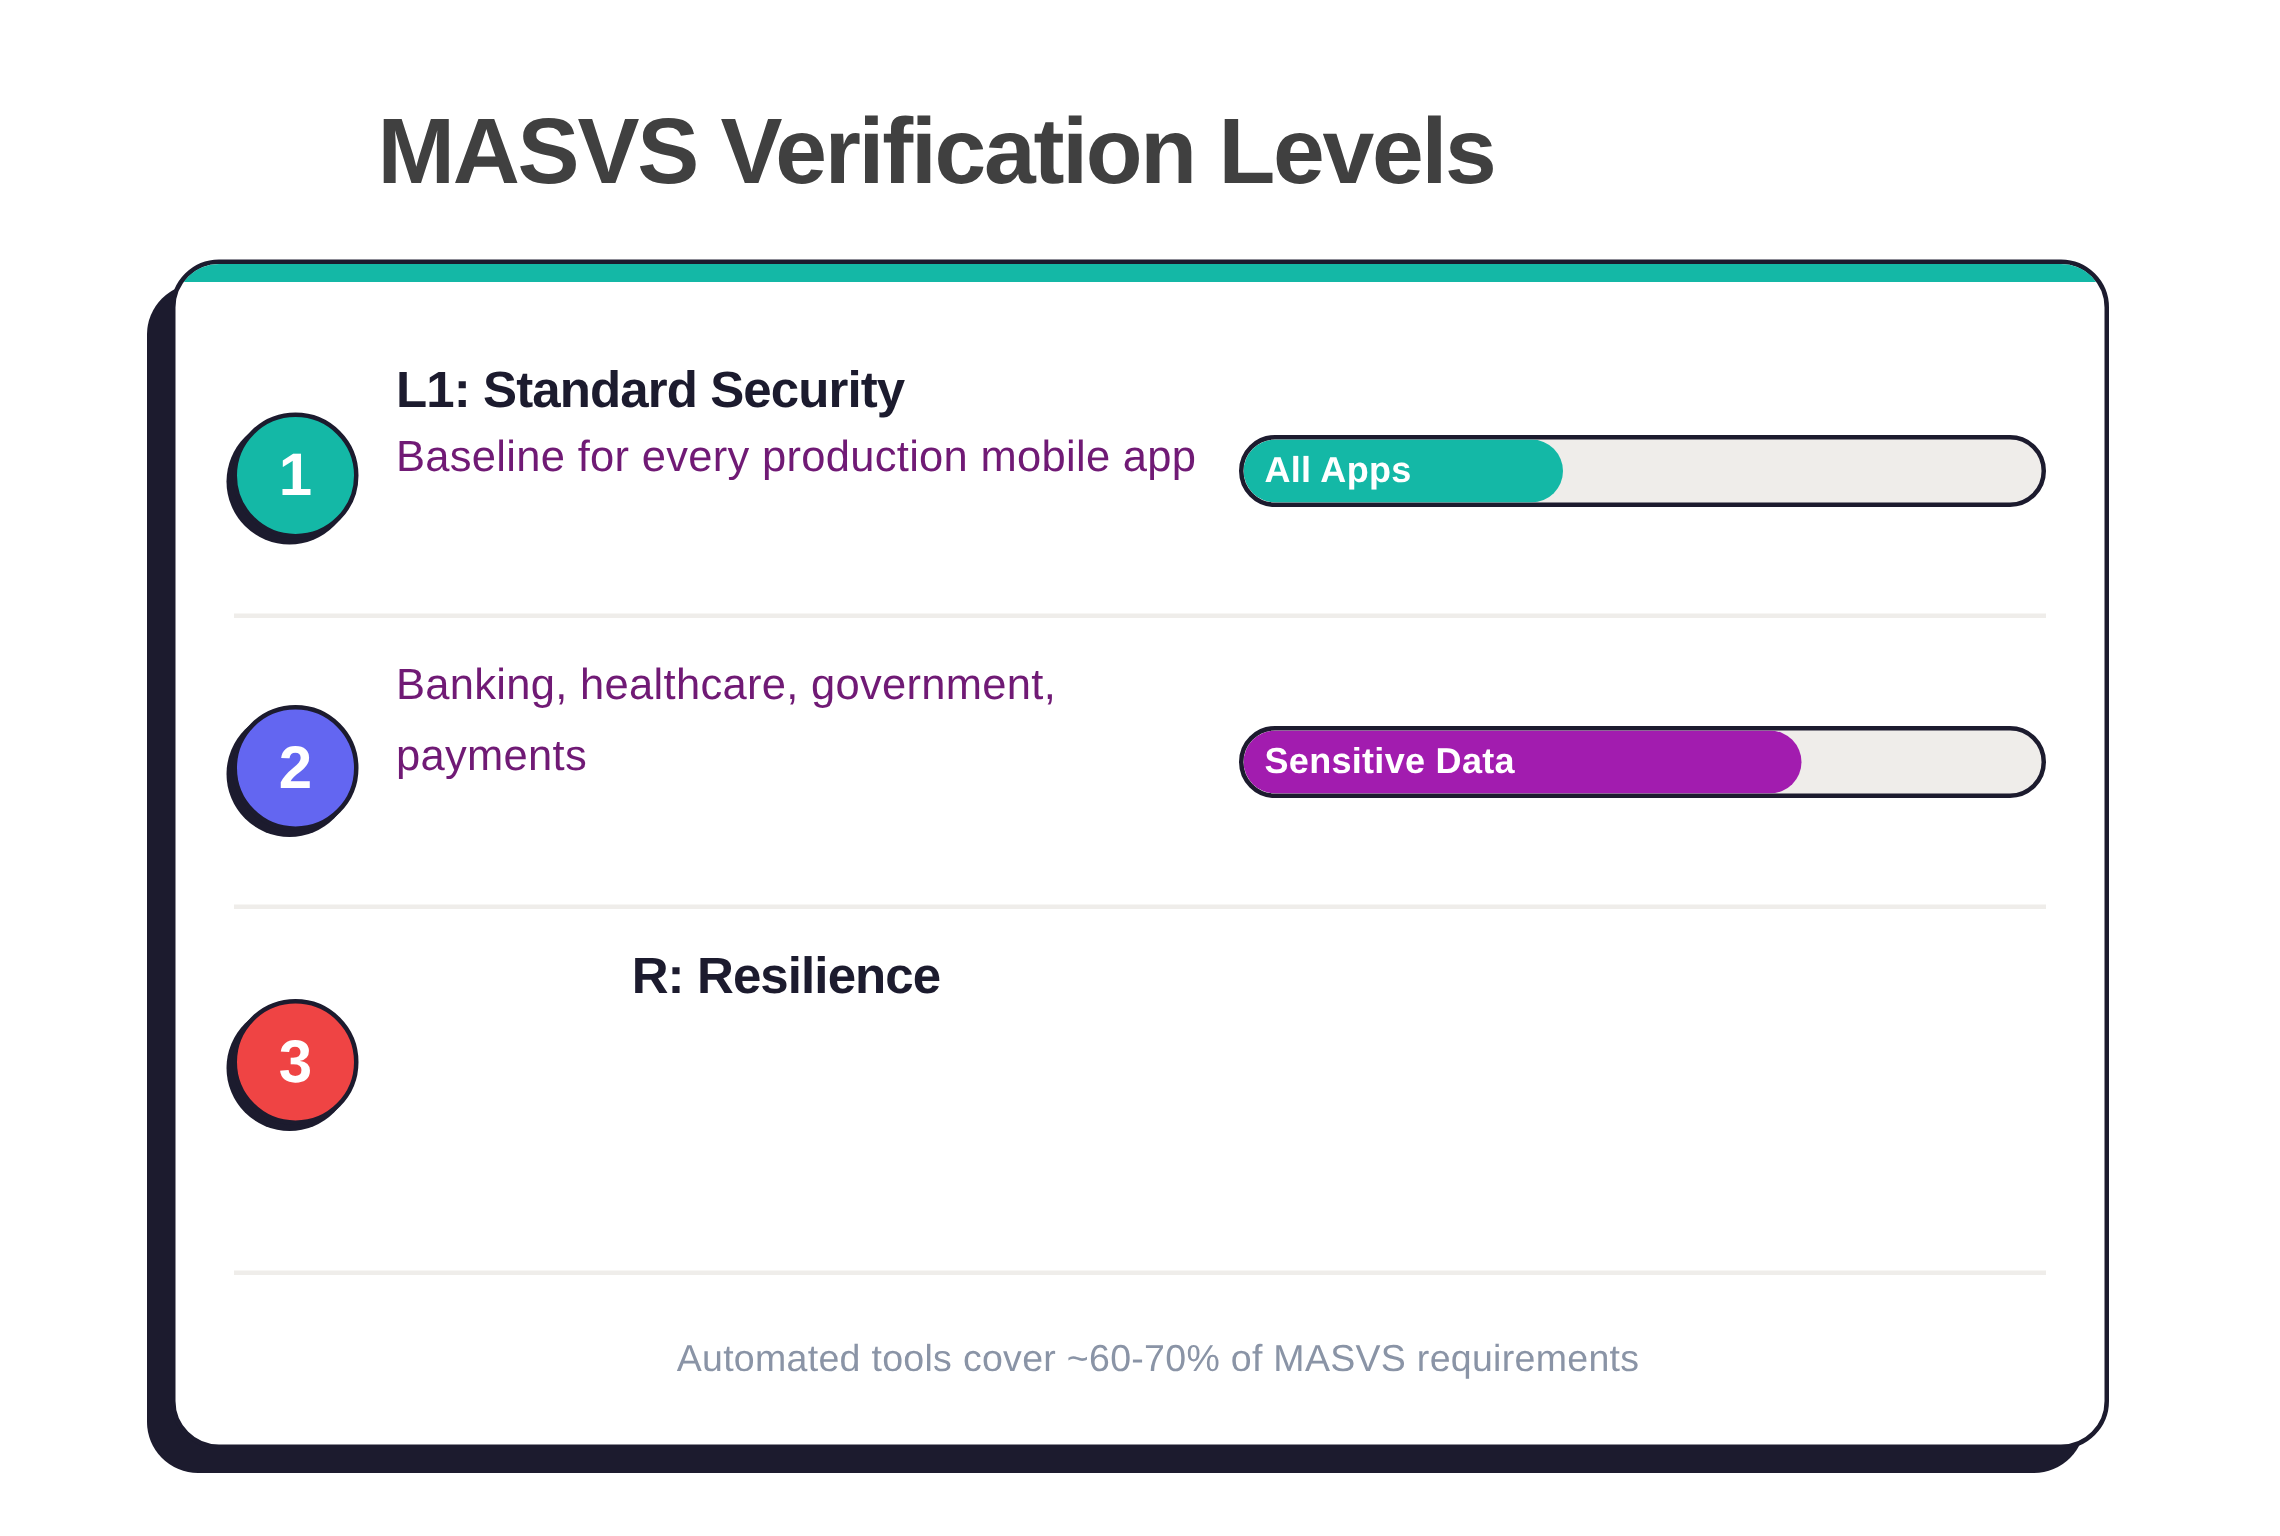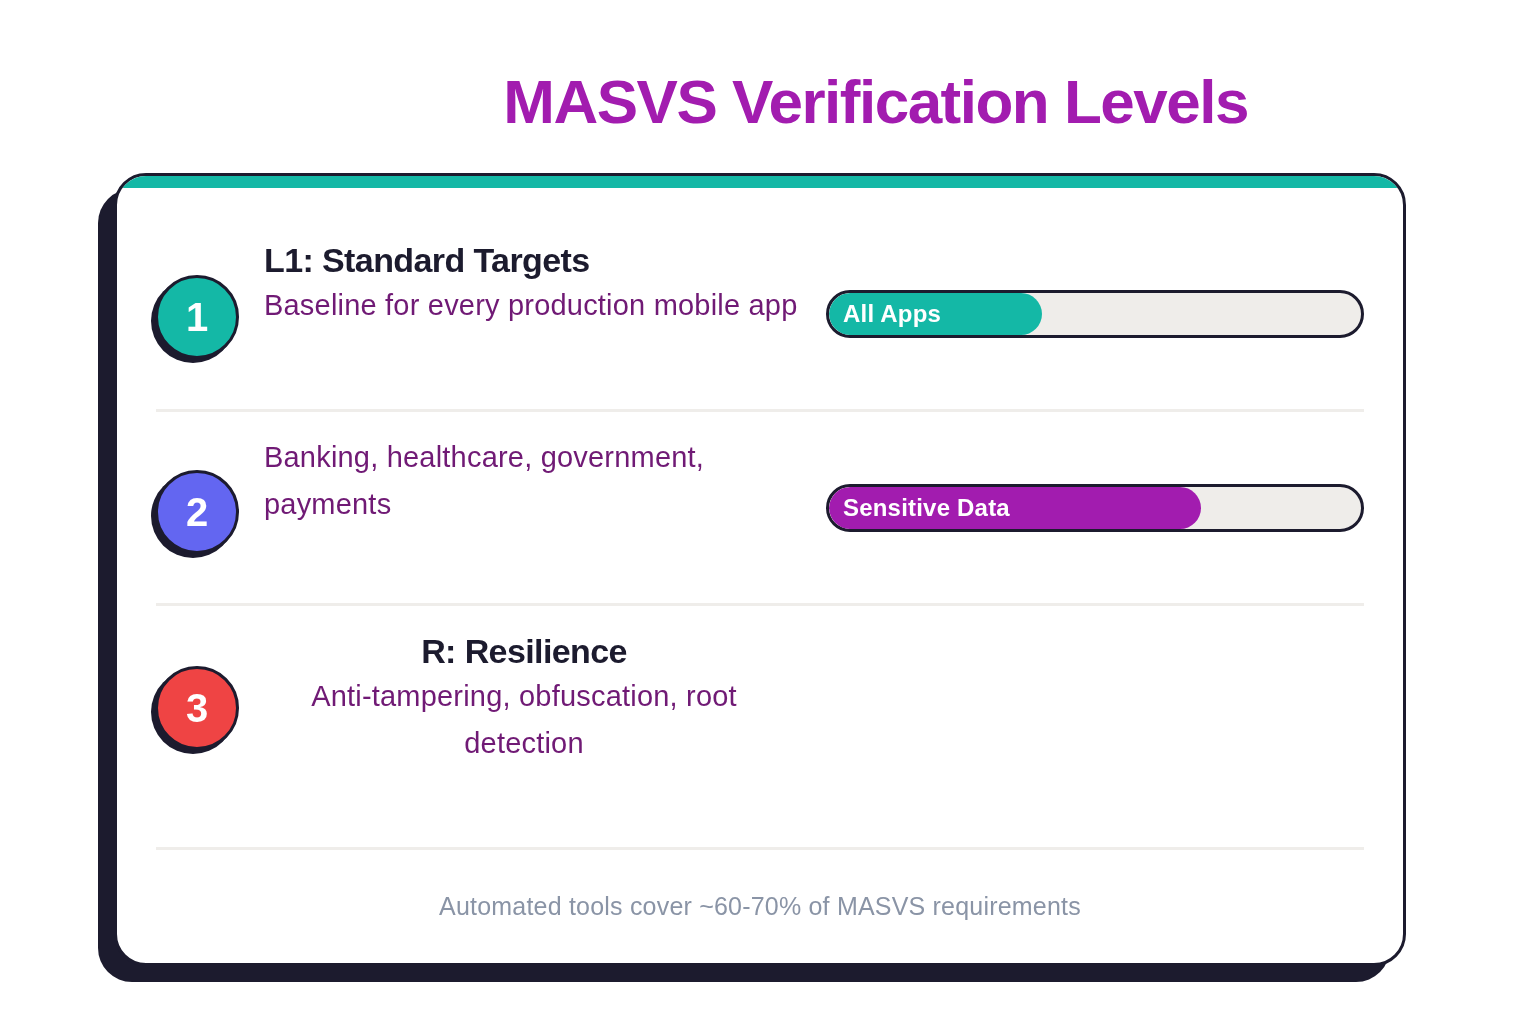--- a/index.html
+++ b/index.html
@@ -13,25 +13,25 @@
     body {
       position: relative;
       font-family: "Liberation Sans", "DejaVu Sans", sans-serif;
       color: #1c1b2e;
     }
     .title {
       position: absolute;
       left: 0;
       width: 1248px;
       top: 62px;
-      text-align: right;
+      text-align: center;
       font-size: 62px;
       font-weight: 700;
       letter-spacing: -1.5px;
-      color: #a21caf;
+      color: #404040;
       line-height: 80px;
     }
     .card-shadow {
       position: absolute;
       left: 98px;
       top: 189px;
       width: 1292px;
       height: 793px;
       background: #1c1b2e;
       border-radius: 34px;
@@ -143,21 +143,21 @@
     }
     .divider {
       position: absolute;
       left: 39px;
       width: 1208px;
       height: 3px;
       background: #efedea;
     }
     .footer-note {
       position: absolute;
-      left: 0;
+      left: 12px;
       width: 100%;
       top: 716px;
       text-align: center;
       font-size: 25px;
       color: #8a94a6;
       letter-spacing: 0.2px;
     }
   </style>
 </head>
 <body>
@@ -168,21 +168,21 @@
 
 <div class="card">
   <div class="card-stripe"></div>
 
   <div class="level-row" style="top: 62px;">
     <div class="badge-wrap" style="top: 37px;">
       <div class="badge-shadow"></div>
       <div class="badge" style="background:#14b8a6;">1</div>
     </div>
     <div class="level-text" style="top: 0px;">
-      <div class="level-title">L1: Standard Targets</div>
+      <div class="level-title">L1: Standard Security</div>
       <div class="level-desc">Baseline for every production mobile app</div>
     </div>
     <div class="bar" style="top: 52px;">
       <div class="bar-fill" style="width: 40%; background:#14b8a6;">
         <span class="bar-label">All Apps</span>
       </div>
     </div>
   </div>
 
   <div class="divider" style="top: 233px;"></div>
@@ -204,20 +204,19 @@
 
   <div class="divider" style="top: 427px;"></div>
 
   <div class="level-row" style="top: 453px;">
     <div class="badge-wrap" style="top: 37px;">
       <div class="badge-shadow"></div>
       <div class="badge" style="background:#ef4444;">3</div>
     </div>
     <div class="level-text" style="top: 0px; width: 520px; text-align: center;">
       <div class="level-title">R: Resilience</div>
-      <div class="level-desc">Anti-tampering, obfuscation, root detection</div>
     </div>
   </div>
 
   <div class="divider" style="top: 671px;"></div>
 
   <div class="footer-note">Automated tools cover ~60-70% of MASVS requirements</div>
 </div>
 
 </body></html>

